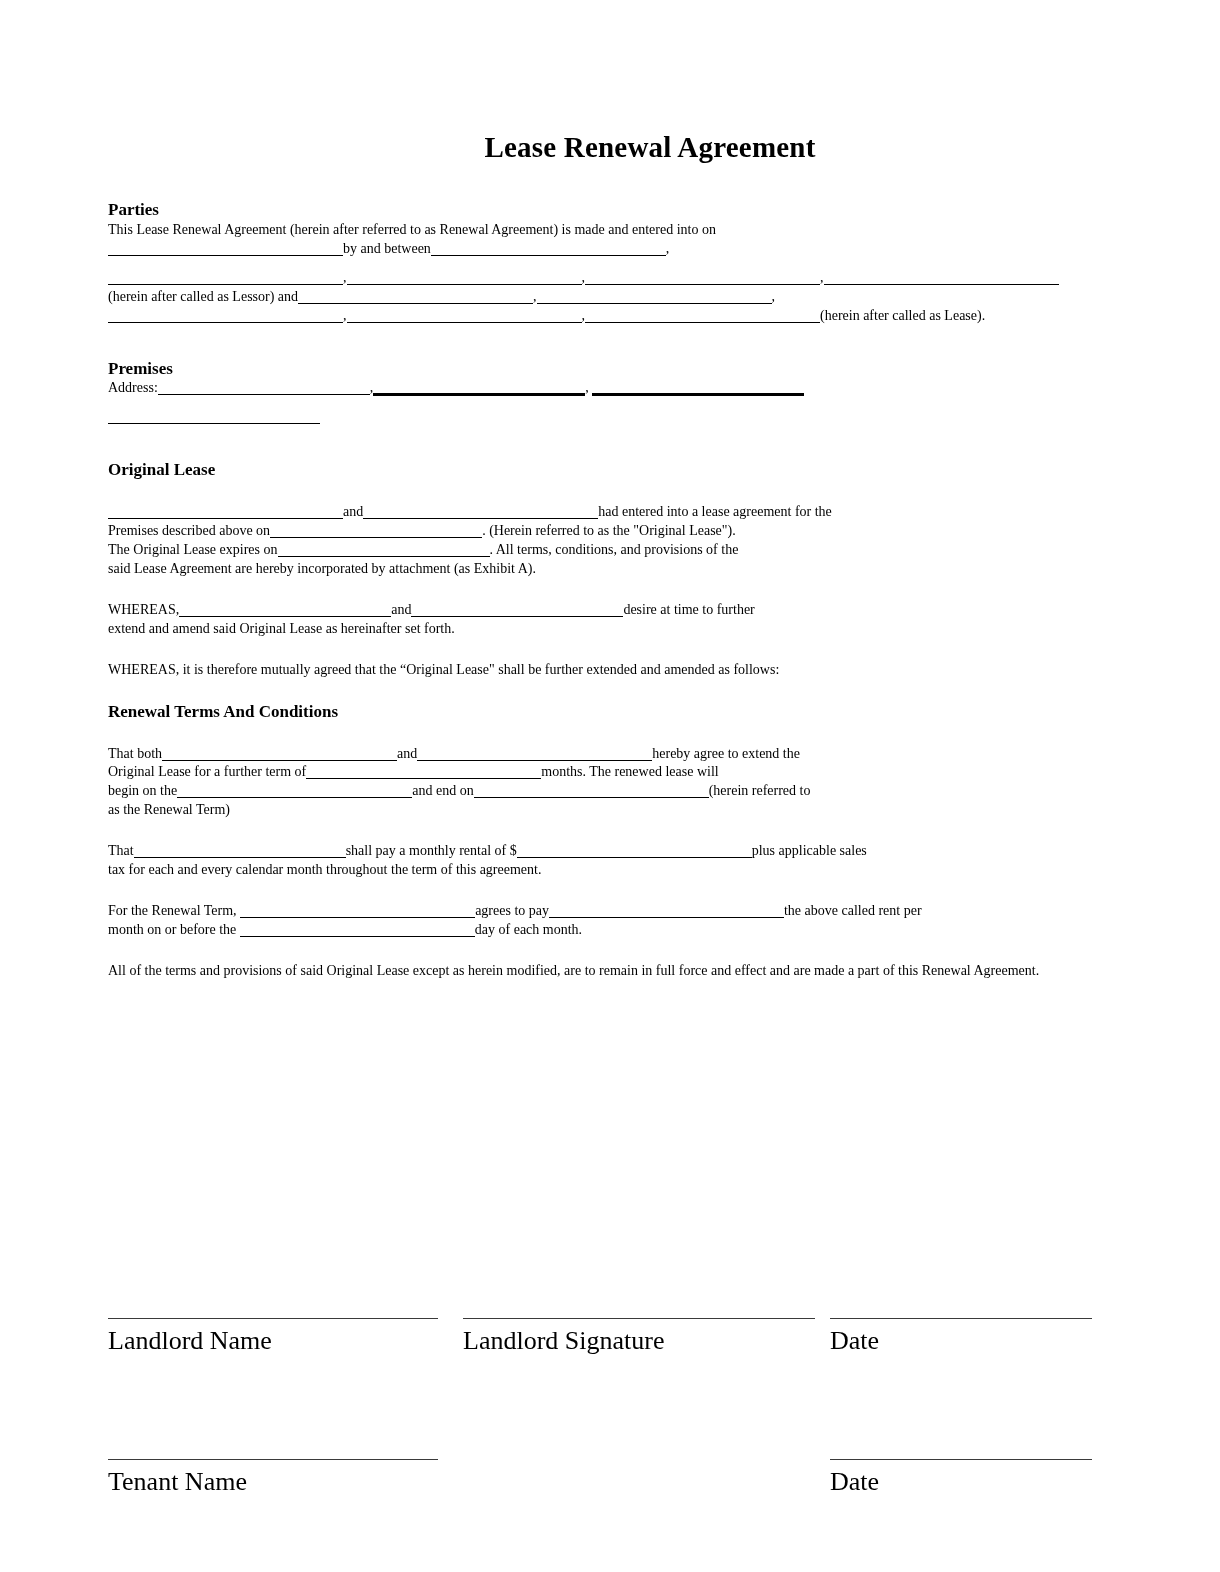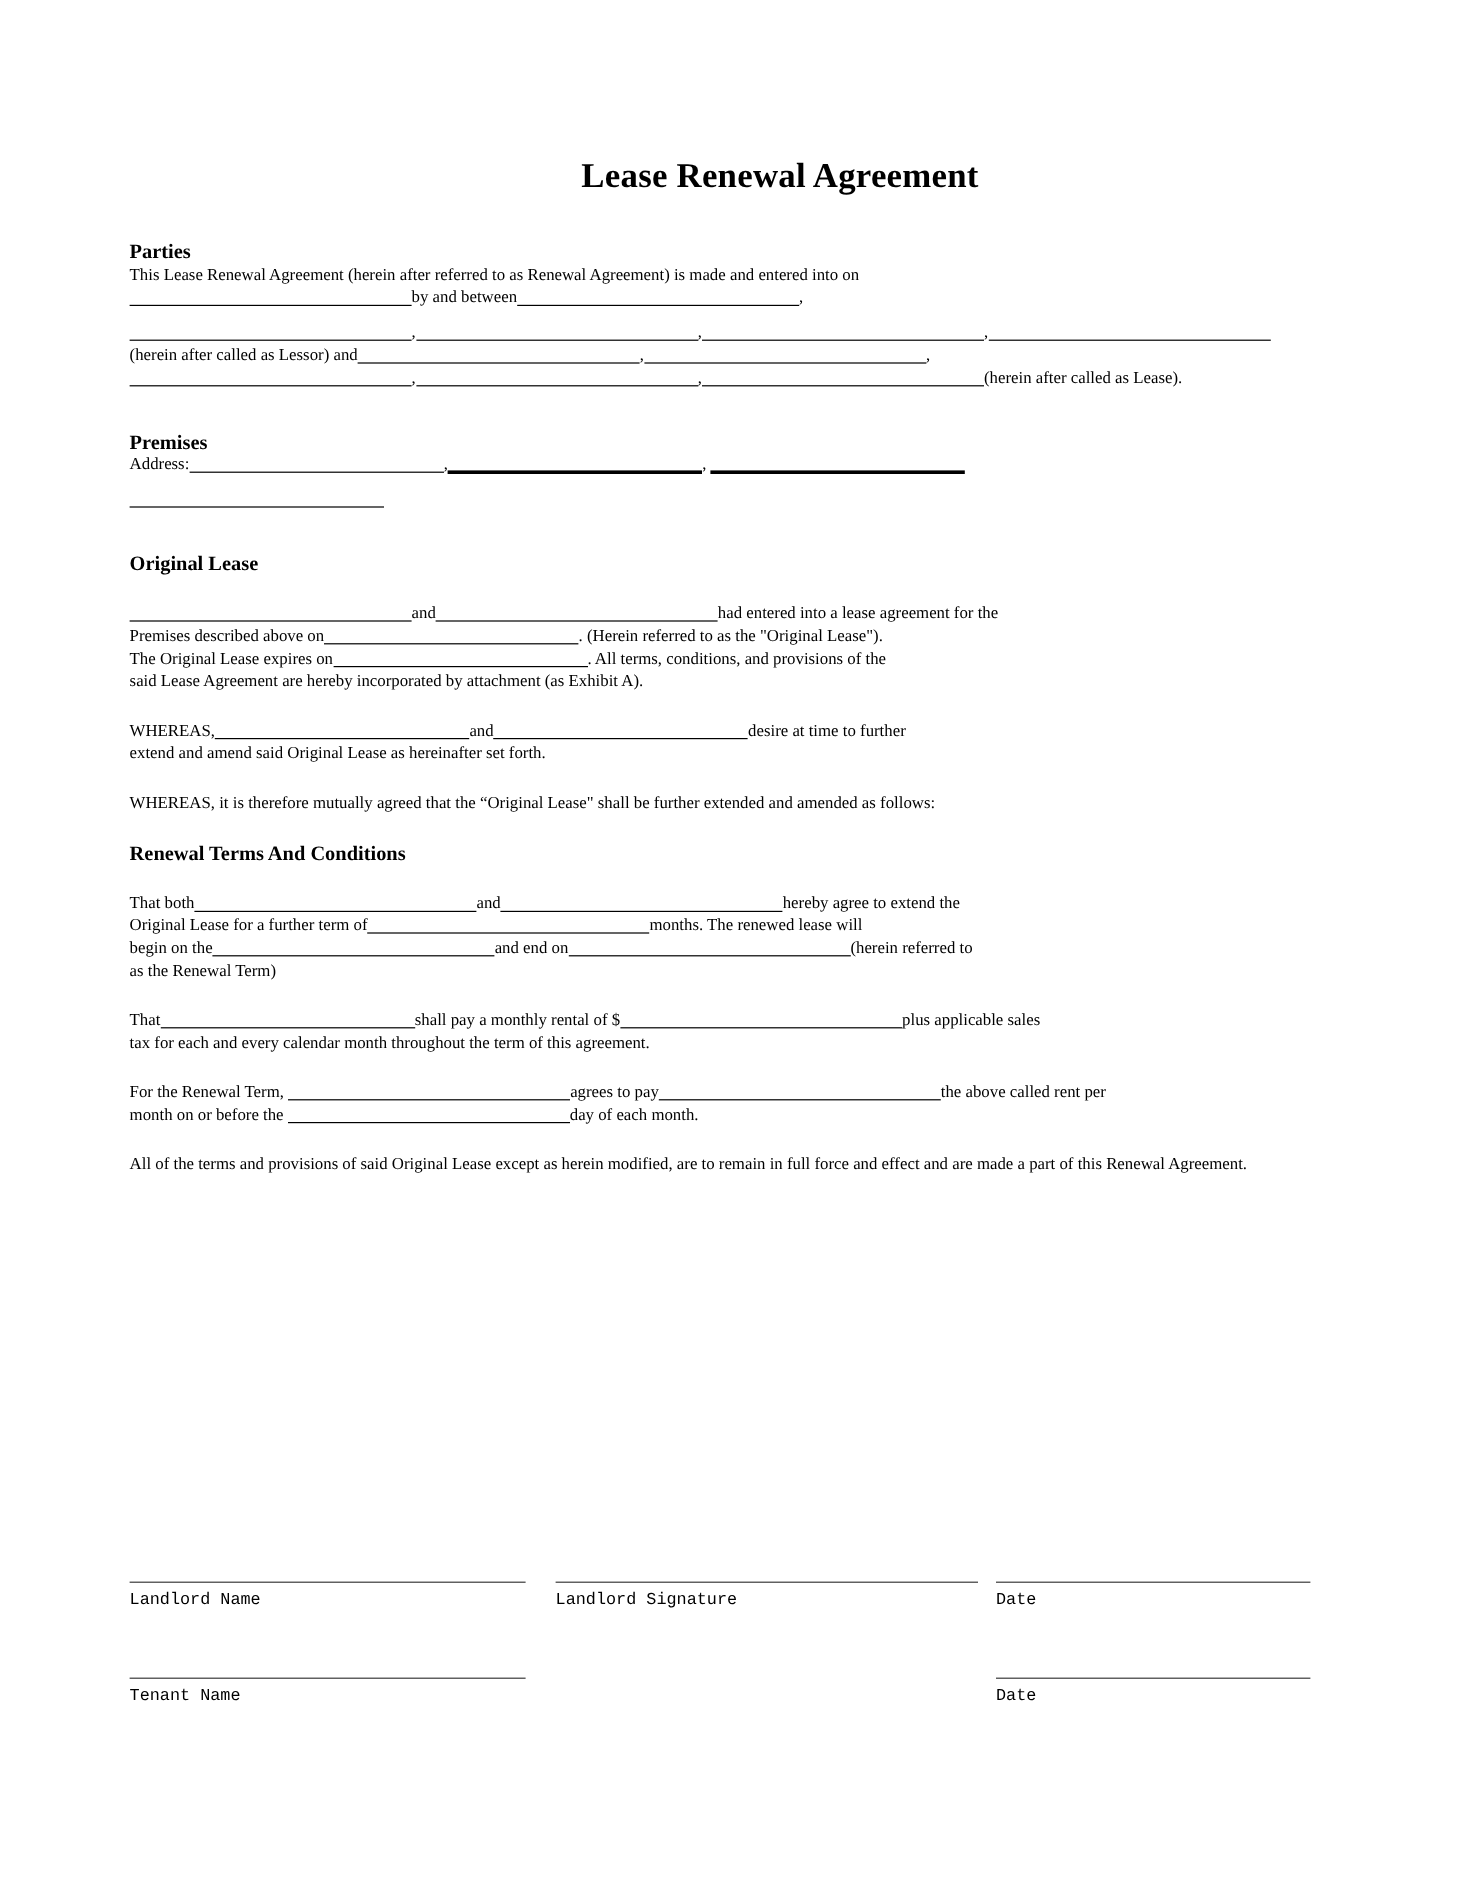--- a/index.html
+++ b/index.html
@@ -84,24 +84,23 @@
     width: 1085px;
     height: 62px;
   }
   .sig-row { position: relative; height: 62px; }
   .sig-cell { position: absolute; top: 0; }
   .sig-line {
     border-top: 1.8px solid #3a3a3a;
     height: 0;
   }
   .sig-label {
-    font-size: 14px;
+    font-size: 26px;
     padding-top: 7px;
     white-space: nowrap;
-    font-family: Liberation Mono, monospace;
   }
   .sig-c1 { left: 0px;   width: 330px; }
   .sig-c2 { left: 355px; width: 352px; }
   .sig-c3 { left: 722px; width: 262px; }
 </style>
 </head>
 <body>
 
 <div class="page">
 
@@ -219,21 +218,21 @@
         <div class="sig-line"></div>
         <div class="sig-label">Landlord Signature</div>
       </div>
       <div class="sig-cell sig-c3">
         <div class="sig-line"></div>
         <div class="sig-label">Date</div>
       </div>
     </div>
   </div>
 
-  <div class="sig-block" style="top:1398px;">
+  <div class="sig-block" style="top:1459px;">
     <div class="sig-row">
       <div class="sig-cell sig-c1">
         <div class="sig-line"></div>
         <div class="sig-label">Tenant Name</div>
       </div>
       <div class="sig-cell sig-c3">
         <div class="sig-line"></div>
         <div class="sig-label">Date</div>
       </div>
     </div>

